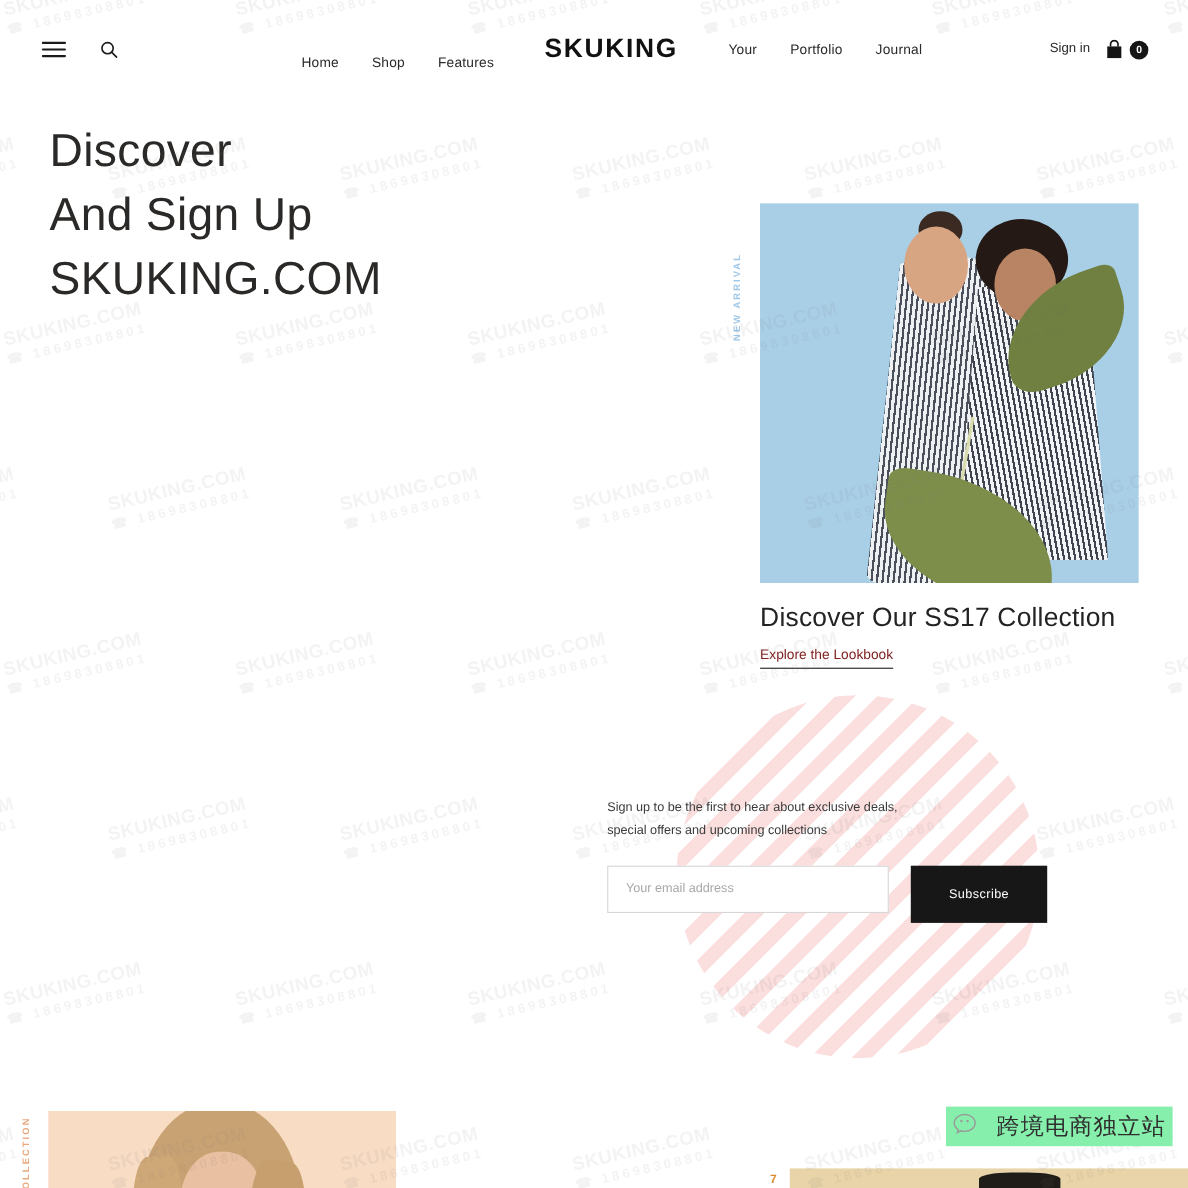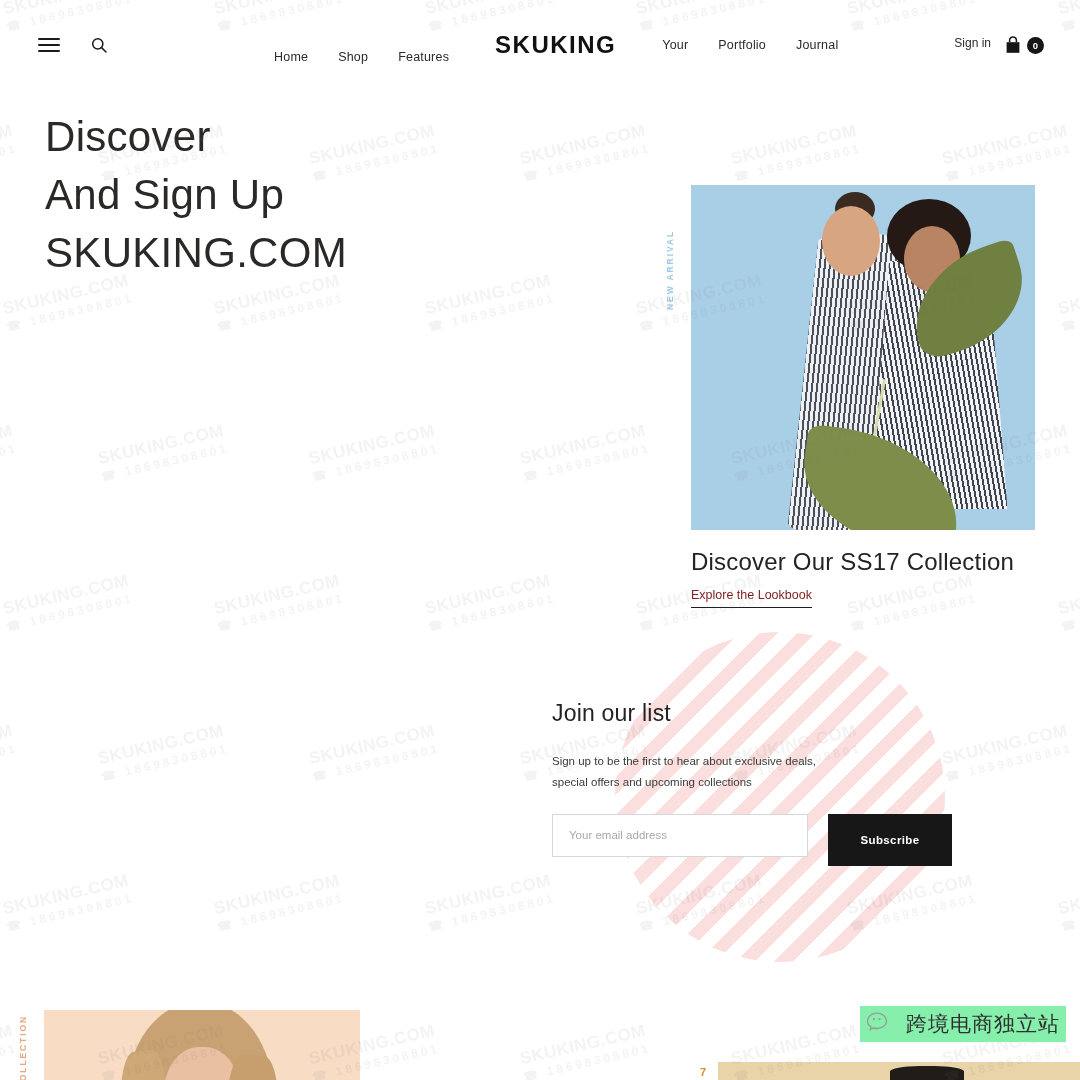--- a/index.html
+++ b/index.html
@@ -238,21 +238,21 @@
     outline: none;
   }
   #email-input::placeholder { color: #a8a8a8; }
   #subscribe-button {
     width: 124px;
     height: 52px;
     background: #171717;
     color: #fff;
     border: none;
     font-size: 11.5px;
-    font-weight: 700;
+    font-weight: 400;
     letter-spacing: 0.4px;
     cursor: pointer;
     font-family: "Liberation Sans", sans-serif;
   }
 
   
   #wechat-badge {
     position: absolute;
     z-index: 60;
     right: 14px;
@@ -614,21 +614,20 @@
     <div class="ph cp-hair-front-l"></div>
     <div class="ph cp-hair-front-r"></div>
 
   </div>
 
 </section>
 
 <div id="stripe-circle"></div>
 
 <section id="newsletter">
-  <h2 id="newsletter-title">Join our list</h2>
   <p id="newsletter-desc">Sign up to be the first to hear about exclusive deals, special offers and upcoming collections</p>
   <form id="newsletter-form">
     <input id="email-input" type="text" placeholder="Your email address" style="">
     <button id="subscribe-button" type="submit">Subscribe</button>
   </form>
 </section>
 
 <div id="bottom-strip">
   <div class="strip-band"></div>
   <div class="strip-blob"></div>

